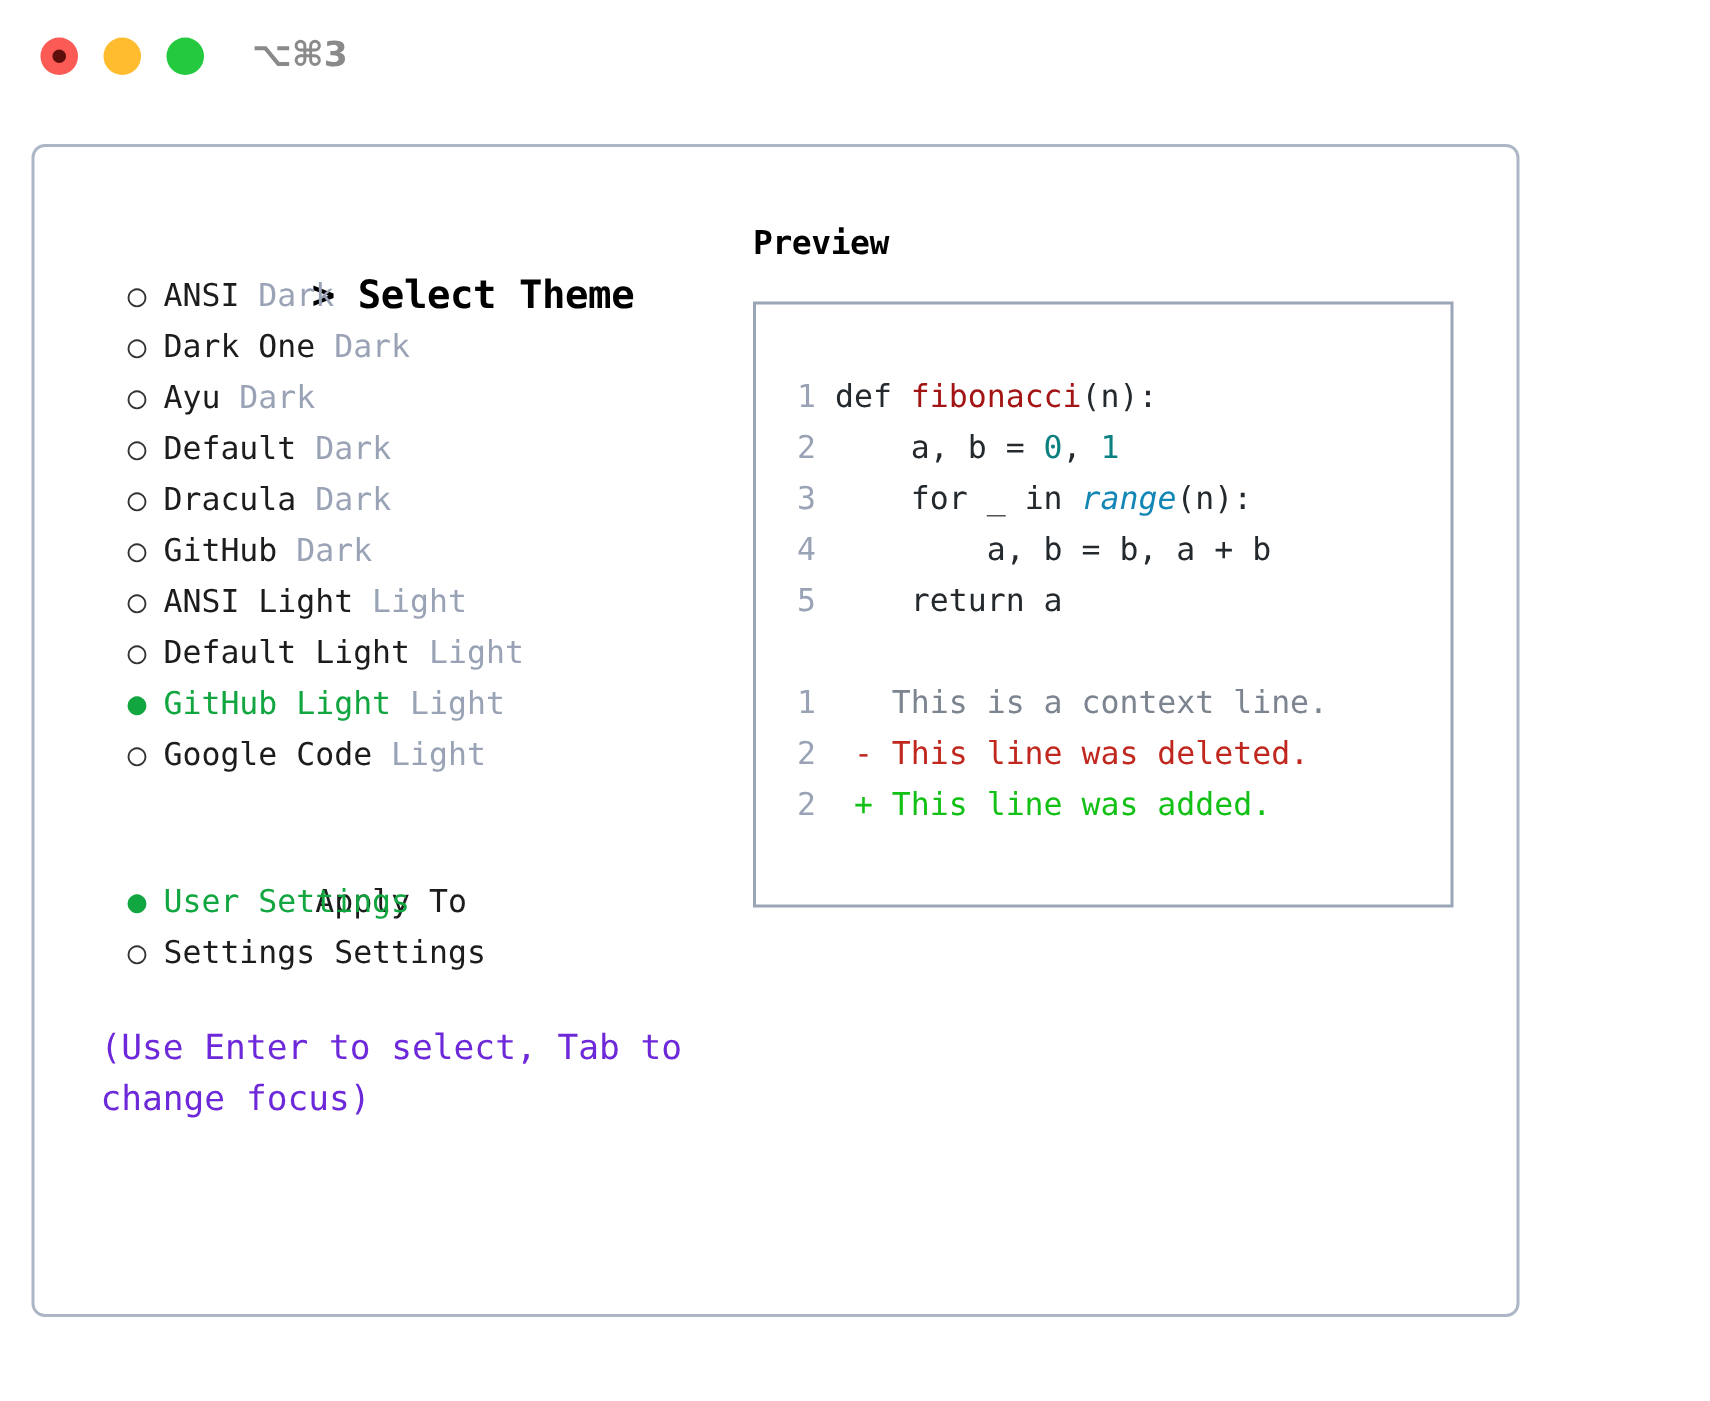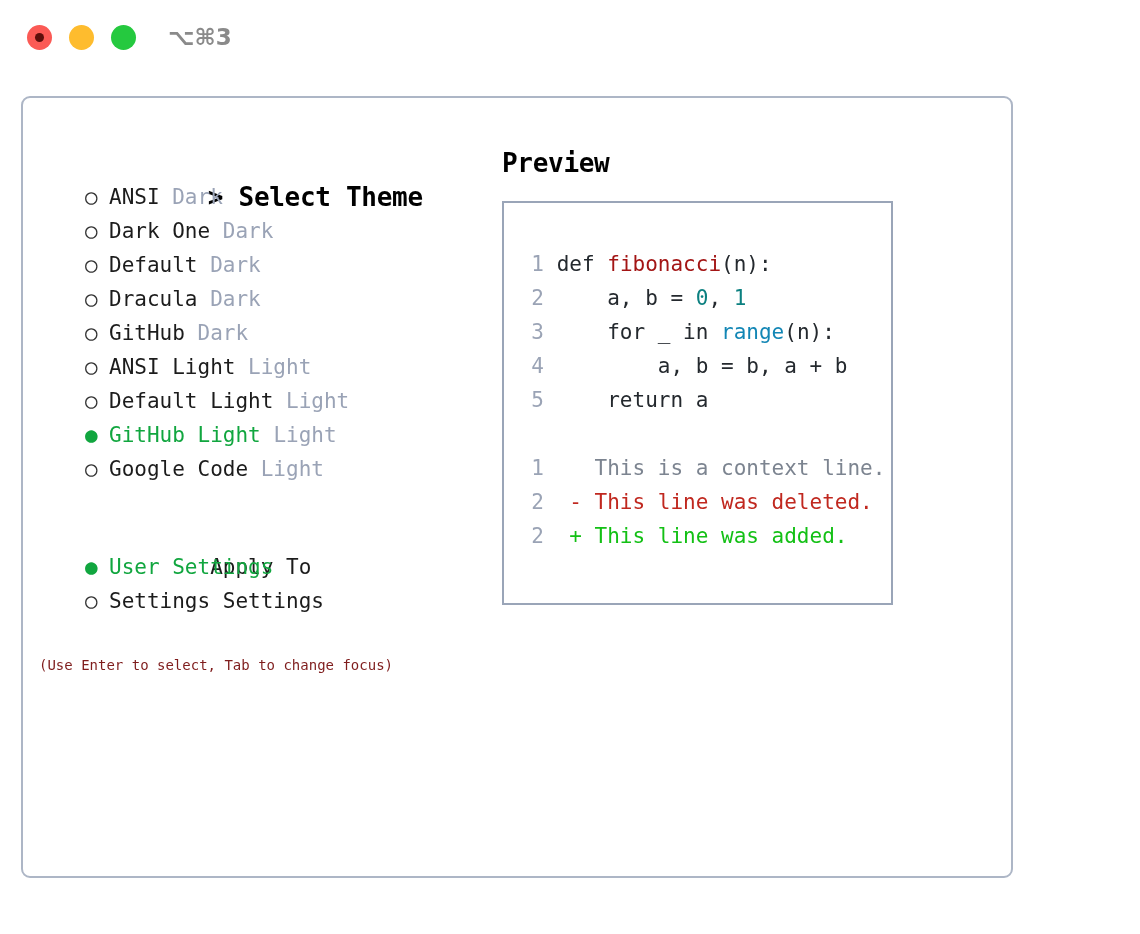--- a/index.html
+++ b/index.html
@@ -105,44 +105,45 @@
     display: inline-block;
     width: 24px;
     color: #333333;
   }
   .bullet.sel { color: #11a63f; }
   .label-dark  { color: #1c1c1c; }
   .label-sel   { color: #11a63f; }
   .tag         { color: #9aa3b6; }
   .spacer-30 { height: 30px; }
   .hint {
-    font-size: 14px;
-    line-height: 34px;
-    color: #7f1d1d;
+    font-size: 23px;
+    line-height: 34px;
+    color: #6d28d9;
     white-space: pre-wrap;
     width: 400px;
+    margin-left: 28px;
   }
 
   
   .right-col {
     position: absolute;
     left: 479px;
     top: 48px;
     width: 500px;
   }
   .preview-title {
-    font-size: 26px;
+    font-size: 22px;
     font-weight: bold;
     color: #000000;
     line-height: 34px;
     letter-spacing: -0.3px;
   }
   .preview-box {
     margin-top: 21px;
-    width: 391px;
+    width: 467px;
     height: 404px;
     border: 2px solid #9aa5b8;
     box-sizing: border-box;
     background: #ffffff;
     position: relative;
     padding-left: 28px;
   }
   .code {
     position: absolute;
     left: 16px;
@@ -153,21 +154,21 @@
   }
   .ln {
     display: inline-block;
     width: 24px;
     text-align: right;
     color: #9aa3b5;
   }
   .c-plain { color: #24292e; }
   .c-func  { color: #a31515; }
   .c-num   { color: #0c8080; }
-  .c-call  { color: #1286b5; }
+  .c-call  { color: #1286b5; font-style: italic; }
   .c-ctx   { color: #7c8490; }
   .c-del   { color: #c0281f; }
   .c-add   { color: #13c015; }
   .blank   { height: 34px; }
 </style>
 </head>
 <body>
 
 <div class="window">
 
@@ -184,20 +185,21 @@
 
     <div class="left-col">
 
       <div class="row heading">
         <span>&gt;</span><span> </span><span>Select Theme</span>
       </div>
 
       <div id="theme-items">
           <div class="row"><span class="bullet">○</span><span class="label-dark">ANSI </span><span class="tag">Dark</span></div>
           <div class="row"><span class="bullet">○</span><span class="label-dark">Dark One </span><span class="tag">Dark</span></div>
+          <div class="row"><span class="bullet">○</span><span class="label-dark">Ayu </span><span class="tag">Dark</span></div>
           <div class="row"><span class="bullet">○</span><span class="label-dark">Default </span><span class="tag">Dark</span></div>
           <div class="row"><span class="bullet">○</span><span class="label-dark">Dracula </span><span class="tag">Dark</span></div>
           <div class="row"><span class="bullet">○</span><span class="label-dark">GitHub </span><span class="tag">Dark</span></div>
           <div class="row"><span class="bullet">○</span><span class="label-dark">ANSI Light </span><span class="tag">Light</span></div>
           <div class="row"><span class="bullet">○</span><span class="label-dark">Default Light </span><span class="tag">Light</span></div>
           <div class="row"><span class="bullet sel">●</span><span class="label-sel">GitHub Light </span><span class="tag">Light</span></div>
           <div class="row"><span class="bullet">○</span><span class="label-dark">Google Code </span><span class="tag">Light</span></div>
         </div>
 
       <div class="spacer-30"></div>

